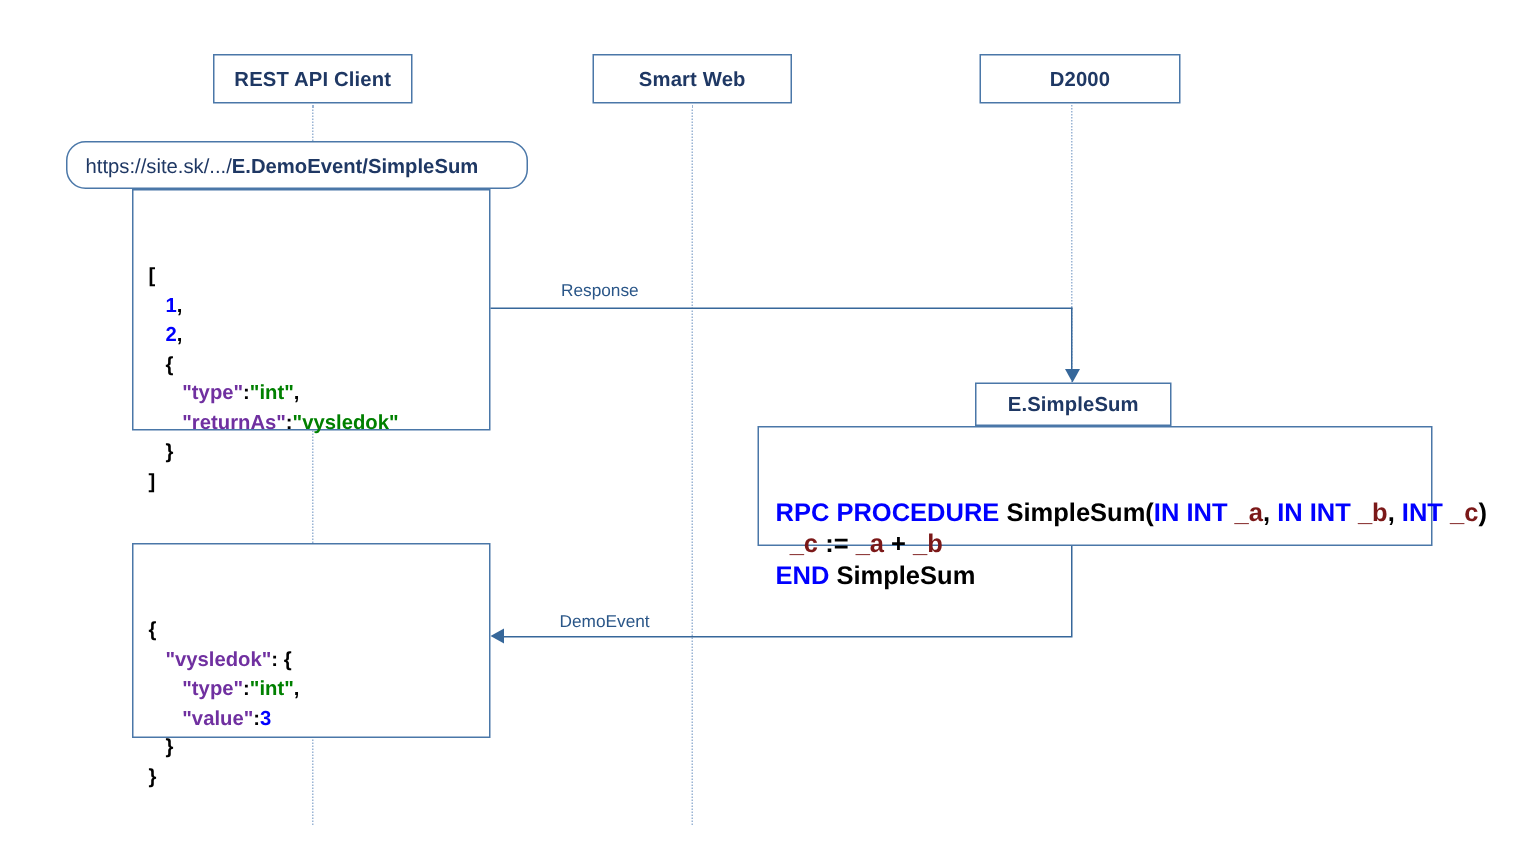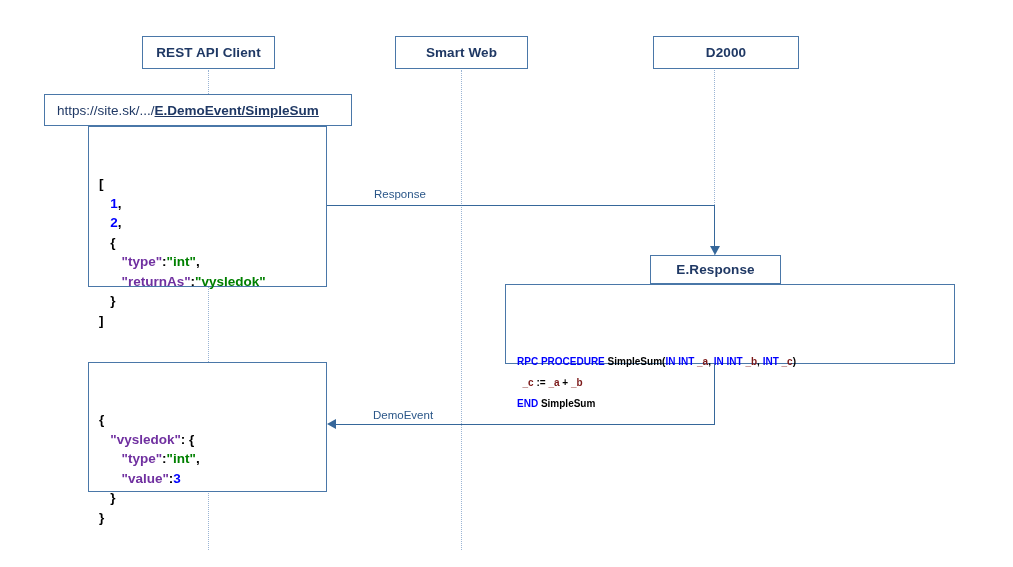--- a/index.html
+++ b/index.html
@@ -43,23 +43,24 @@
   }
 
   
   .url-box {
     display: flex;
     align-items: center;
     padding-left: 12px;
     font-size: 13.5px;
     color: #1f3864;
     white-space: nowrap;
+    border-radius: 13px;
   }
   .url-plain { font-weight: normal; }
-  .url-bold  { font-weight: bold; text-decoration: underline; }
+  .url-bold  { font-weight: bold; }
 
   
   .code-box {
     padding: 8px 0 8px 0;
     font-size: 13.5px;
     font-weight: bold;
     line-height: 19.5px;
     white-space: pre;
     color: #000000;
   }
@@ -68,22 +69,22 @@
   .t-punct { color: #000000; }
   .t-key   { color: #7030a0; }
   .t-str   { color: #008000; }
   .t-num   { color: #0000ff; }
   .t-kw    { color: #0000ff; }
   .t-var   { color: #7b1818; }
   .t-plain { color: #000000; }
 
   
   .rpc-box {
-    padding: 24px 0 10px 11px;
-    font-size: 10px;
+    padding: 4px 0 10px 11px;
+    font-size: 17px;
     font-weight: bold;
     line-height: 21px;
     white-space: pre;
   }
 
   
   .hline {
     position: absolute;
     height: 0;
     border-top: 1.5px solid #36679a;
@@ -122,40 +123,40 @@
   <div class="lifeline" style="left:208px; top:70px; height:480px;"></div>
   <div class="lifeline" style="left:461px; top:70px; height:480px;"></div>
   <div class="lifeline" style="left:714px; top:70px; height:185px;"></div>
 
   <div class="box hdr-box" style="left:142px; top:36px; width:133px; height:33px;">
     <span>REST API Client</span>
   </div>
   <div class="box hdr-box" style="left:395px; top:36px; width:133px; height:33px;">
     <span>Smart Web</span>
   </div>
-  <div class="box hdr-box" style="left:653px; top:36px; width:146px; height:33px;">
+  <div class="box hdr-box" style="left:653px; top:36px; width:134px; height:33px;">
     <span>D2000</span>
   </div>
 
   <div class="box url-box" style="left:44px; top:94px; width:308px; height:32px;">
     <span class="url-plain">https://site.sk/.../</span>
       <span class="url-bold">E.DemoEvent/SimpleSum</span>
   </div>
 
   <div class="box code-box" style="left:88px; top:126px; width:239px; height:161px;">
     <div id="request-body-lines" style="padding-left:10px;"><span class="code-line"><span class="t-punct">[</span></span><span class="code-line"><span class="t-plain">   </span><span class="t-num">1</span><span class="t-punct">,</span></span><span class="code-line"><span class="t-plain">   </span><span class="t-num">2</span><span class="t-punct">,</span></span><span class="code-line"><span class="t-plain">   </span><span class="t-punct">{</span></span><span class="code-line"><span class="t-plain">      </span><span class="t-key">"type"</span><span class="t-punct">:</span><span class="t-str">"int"</span><span class="t-punct">,</span></span><span class="code-line"><span class="t-plain">      </span><span class="t-key">"returnAs"</span><span class="t-punct">:</span><span class="t-str">"vysledok"</span></span><span class="code-line"><span class="t-plain">   </span><span class="t-punct">}</span></span><span class="code-line"><span class="t-punct">]</span></span></div>
   </div>
 
   <div class="hline" style="left:327px; top:205px; width:388px;"></div>
   <div class="vline" style="left:714px; top:205px; height:42px;"></div>
   <div class="arrow-down" style="left:710px; top:246px;"></div>
   <div class="edge-label" style="left:374px; top:188px;">Response</div>
 
   <div class="box hdr-box" style="left:650px; top:255px; width:131px; height:29px;">
-    <span>E.Response</span>
+    <span>E.SimpleSum</span>
   </div>
 
   <div class="box rpc-box" style="left:505px; top:284px; width:450px; height:80px;">
     <div id="rpc-code-lines"><span class="code-line"><span class="t-kw">RPC PROCEDURE </span><span class="t-plain">SimpleSum(</span><span class="t-kw">IN INT </span><span class="t-var">_a</span><span class="t-plain">, </span><span class="t-kw">IN INT </span><span class="t-var">_b</span><span class="t-plain">, </span><span class="t-kw">INT </span><span class="t-var">_c</span><span class="t-plain">)</span></span><span class="code-line"><span class="t-plain">  </span><span class="t-var">_c</span><span class="t-plain"> := </span><span class="t-var">_a</span><span class="t-plain"> + </span><span class="t-var">_b</span></span><span class="code-line"><span class="t-kw">END </span><span class="t-plain">SimpleSum</span></span></div>
   </div>
 
   <div class="vline" style="left:714px; top:364px; height:60px;"></div>
   <div class="hline" style="left:332px; top:424px; width:383px;"></div>
   <div class="arrow-left" style="left:327px; top:419px;"></div>
   <div class="edge-label" style="left:373px; top:409px;">DemoEvent</div>

